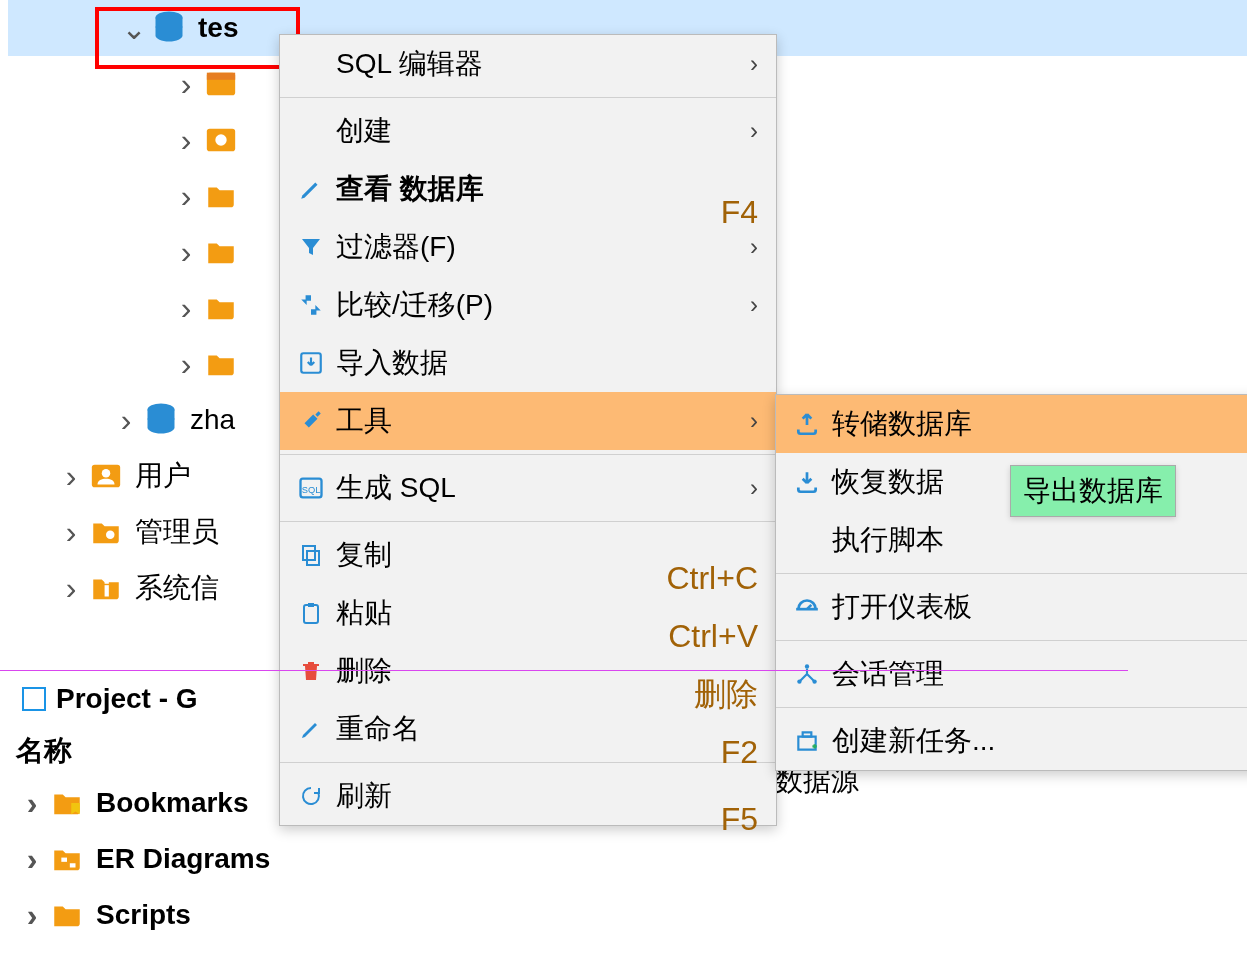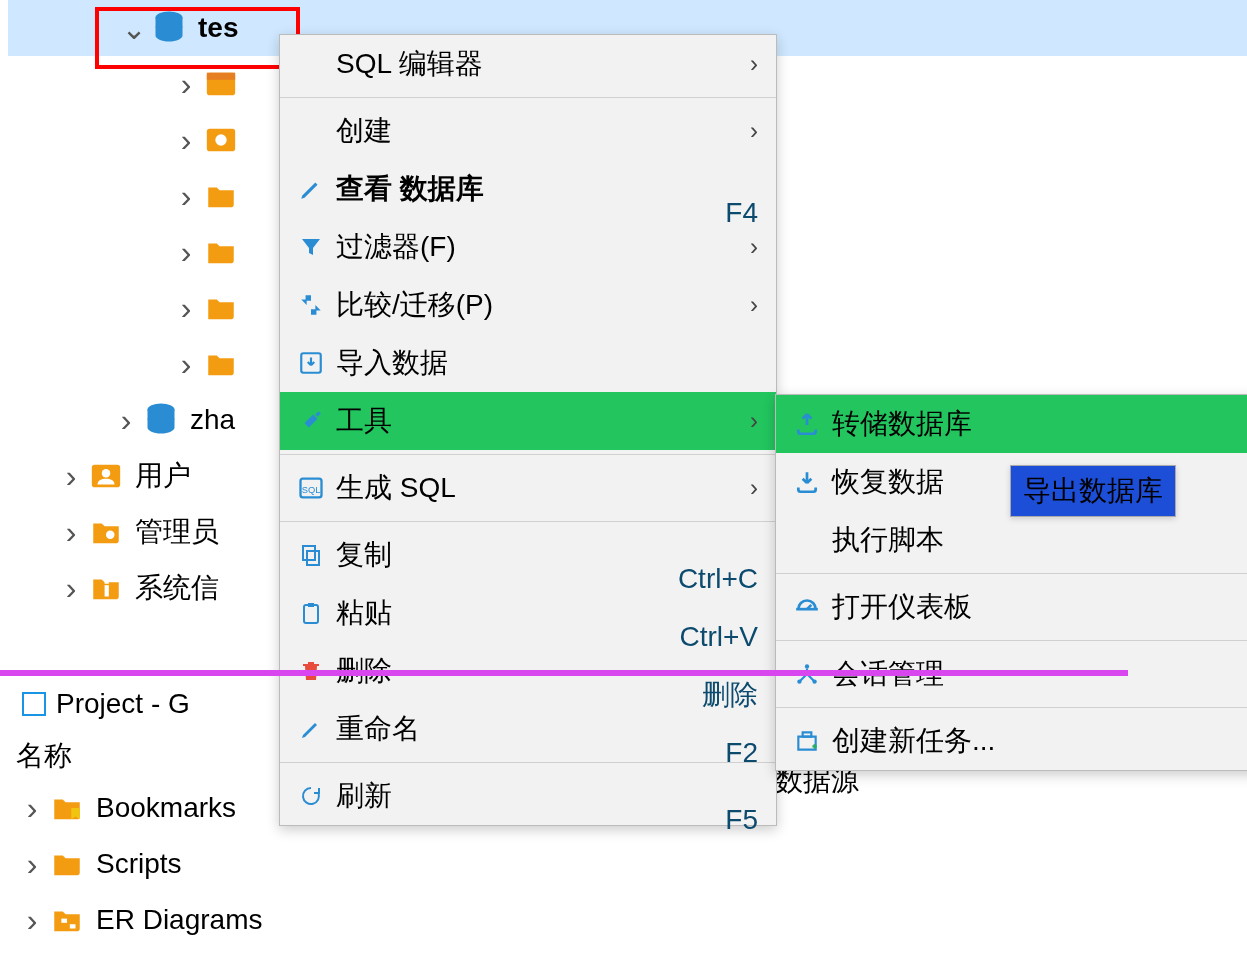--- a/index.html
+++ b/index.html
@@ -10,39 +10,39 @@
 .tree-row.sel { background:#cfe8ff;margin-left:8px; }
 .tree-row .indent { flex:0 0 auto; }
 .arrow { width:32px; height:32px; display:inline-flex; align-items:center; justify-content:center; color:#555; }
 .arrow.right::before { content:"›"; font-size:32px; }
 .arrow.down::before { content:"⌄"; font-size:30px; }
 .ic { width:38px; height:38px; display:inline-flex; align-items:center; justify-content:center; margin-right:10px; }
 .label { white-space:nowrap; }
 
 .redbox { position:absolute; left:95px; top:7px; width:205px; height:62px; border:4px solid #f00; pointer-events:none; }
 
-.project-panel { position:absolute; left:0; top:670px; width:1128px; border-top:6px solid #d946ef; }
+.project-panel { position:absolute; left:0; top:670px; width:1128px; border-top:1px solid #d946ef;font-weight:bold; }
 .project-header { display:flex; align-items:center; height:56px; padding-left:22px; gap:10px; }
 .project-header .sq { width:24px; height:24px; border:2px solid #1a94e6; }
 .col-head { padding:5px 10px 5px 16px; font-size:28px; }
 .proj-row { display:flex; align-items:center; height:56px; padding-left:16px; }
 
 .cmenu { position:absolute; background:#f2f2f2; border:1px solid #bbb; box-shadow:0 4px 12px rgba(0,0,0,.2); }
 .cmenu.main { left:279px; top:34px; width:498px; }
 .cmenu.sub  { left:775px; top:394px; width:488px; }
 .mi { display:flex; align-items:center; height:58px; padding:0 18px 0 10px; cursor:default; }
-.mi.hl { background:#22c55e; }
+.mi.hl { background:#fdba74; }
 .mi .mic { width:42px; display:inline-flex; align-items:center; justify-content:center; color:#2a8dd4; }
 .mi .ml { flex:1; padding-left:4px; }
-.mi .short { color:#0c4a6e; font-size:28px;margin-top:47px; }
+.mi .short { color:#a16207; font-size:32px;margin-top:47px; }
 .mi .subar { width:20px; text-align:right; color:#444; font-size:24px; }
 .mi.bold .ml { font-weight:600; }
 .sep { height:1px; background:#d0d0d0; margin:4px 0; }
 
-.tooltip { position:absolute; left:1010px; top:465px; background:#1d4ed8; border:1px solid #aaa; padding:6px 12px; font-size:28px; box-shadow:0 2px 6px rgba(0,0,0,.15); }
+.tooltip { position:absolute; left:1010px; top:465px; background:#86efac; border:1px solid #aaa; padding:6px 12px; font-size:28px; box-shadow:0 2px 6px rgba(0,0,0,.15); }
 
 
 svg { display:block; }
 </style>
 </head>
 <body>
 
 <div class="tree-panel">
 
   <div class="tree-row sel">
@@ -362,28 +362,28 @@
           <path d="M15 20l3-2 3 2v-8h-6z" fill="#f1c40f"></path>
         </svg>
       </span>
     <span class="label">Bookmarks</span>
   </div>
   <div class="proj-row">
     <span class="arrow right"></span>
     <span class="ic">
         <svg width="34" height="34" viewBox="0 0 24 24">
           <path d="M3 6h6l2 2h10v10a2 2 0 01-2 2H3z" fill="#f39c12"></path>
-        </svg>
-      </span>
-    <span class="label">Scripts</span>
-  </div>
-  <div class="proj-row">
-    <span class="arrow right"></span>
-    <span class="ic">
-        <svg width="34" height="34" viewBox="0 0 24 24">
-          <path d="M3 6h6l2 2h10v10a2 2 0 01-2 2H3z" fill="#f39c12"></path>
           <rect x="8" y="11" width="4" height="3" fill="#fff"></rect>
           <rect x="14" y="15" width="4" height="3" fill="#fff"></rect>
         </svg>
       </span>
     <span class="label">ER Diagrams</span>
   </div>
+  <div class="proj-row">
+    <span class="arrow right"></span>
+    <span class="ic">
+        <svg width="34" height="34" viewBox="0 0 24 24">
+          <path d="M3 6h6l2 2h10v10a2 2 0 01-2 2H3z" fill="#f39c12"></path>
+        </svg>
+      </span>
+    <span class="label">Scripts</span>
+  </div>
 </div>
 
 </body></html>

